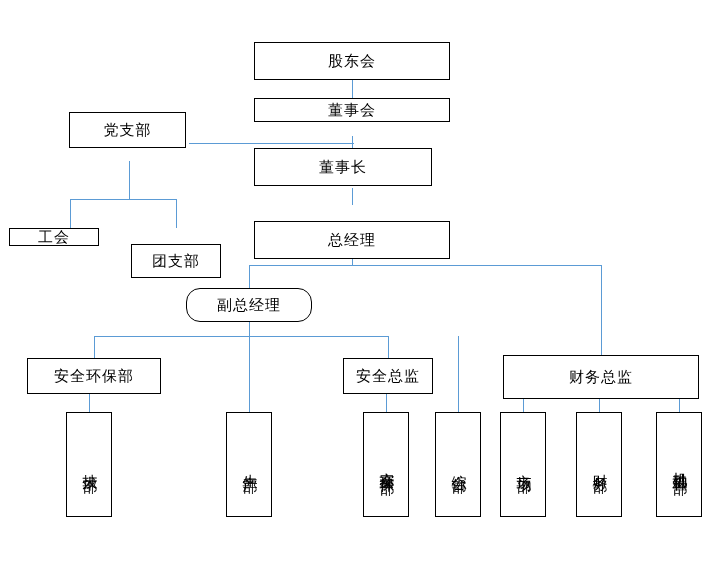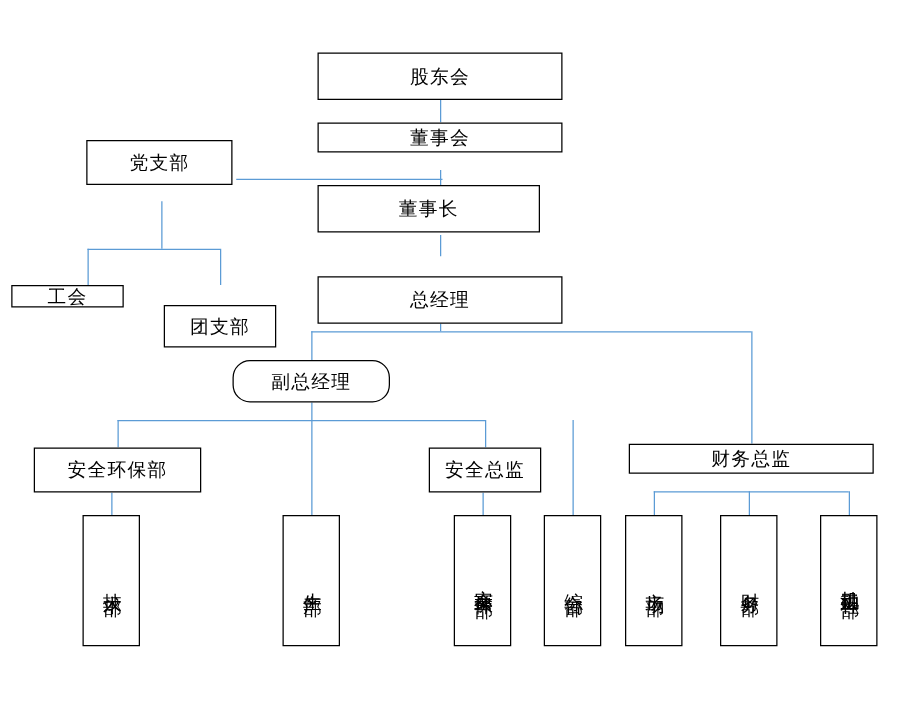--- a/index.html
+++ b/index.html
@@ -103,21 +103,21 @@
     </div>
     <div class="node" style="left: 186px; top: 288px; width: 126px; height: 34px; border-color: rgb(0, 0, 0); border-radius: 14px;">
       <span class="label">副总经理</span>
     </div>
     <div class="node" style="left: 27px; top: 358px; width: 134px; height: 36px; border-color: rgb(0, 0, 0);">
       <span class="label">安全环保部</span>
     </div>
     <div class="node" style="left: 343px; top: 358px; width: 90px; height: 36px; border-color: rgb(0, 0, 0);">
       <span class="label">安全总监</span>
     </div>
-    <div class="node" style="left: 503px; top: 355px; width: 196px; height: 24px; border-color: rgb(0, 0, 0);">
+    <div class="node" style="left: 503px; top: 355px; width: 196px; height: 44px; border-color: rgb(0, 0, 0);">
       <span class="label">财务总监</span>
     </div>
     <div class="node vertical" style="left: 66px; top: 412px; width: 46px; height: 105px; border-color: rgb(0, 0, 0);">
       <span class="label">技术部</span>
     </div>
     <div class="node vertical" style="left: 226px; top: 412px; width: 46px; height: 105px; border-color: rgb(0, 0, 0);">
       <span class="label">生产部</span>
     </div>
     <div class="node vertical" style="left: 363px; top: 412px; width: 46px; height: 105px; border-color: rgb(0, 0, 0);">
       <span class="label">安全环保部</span>

